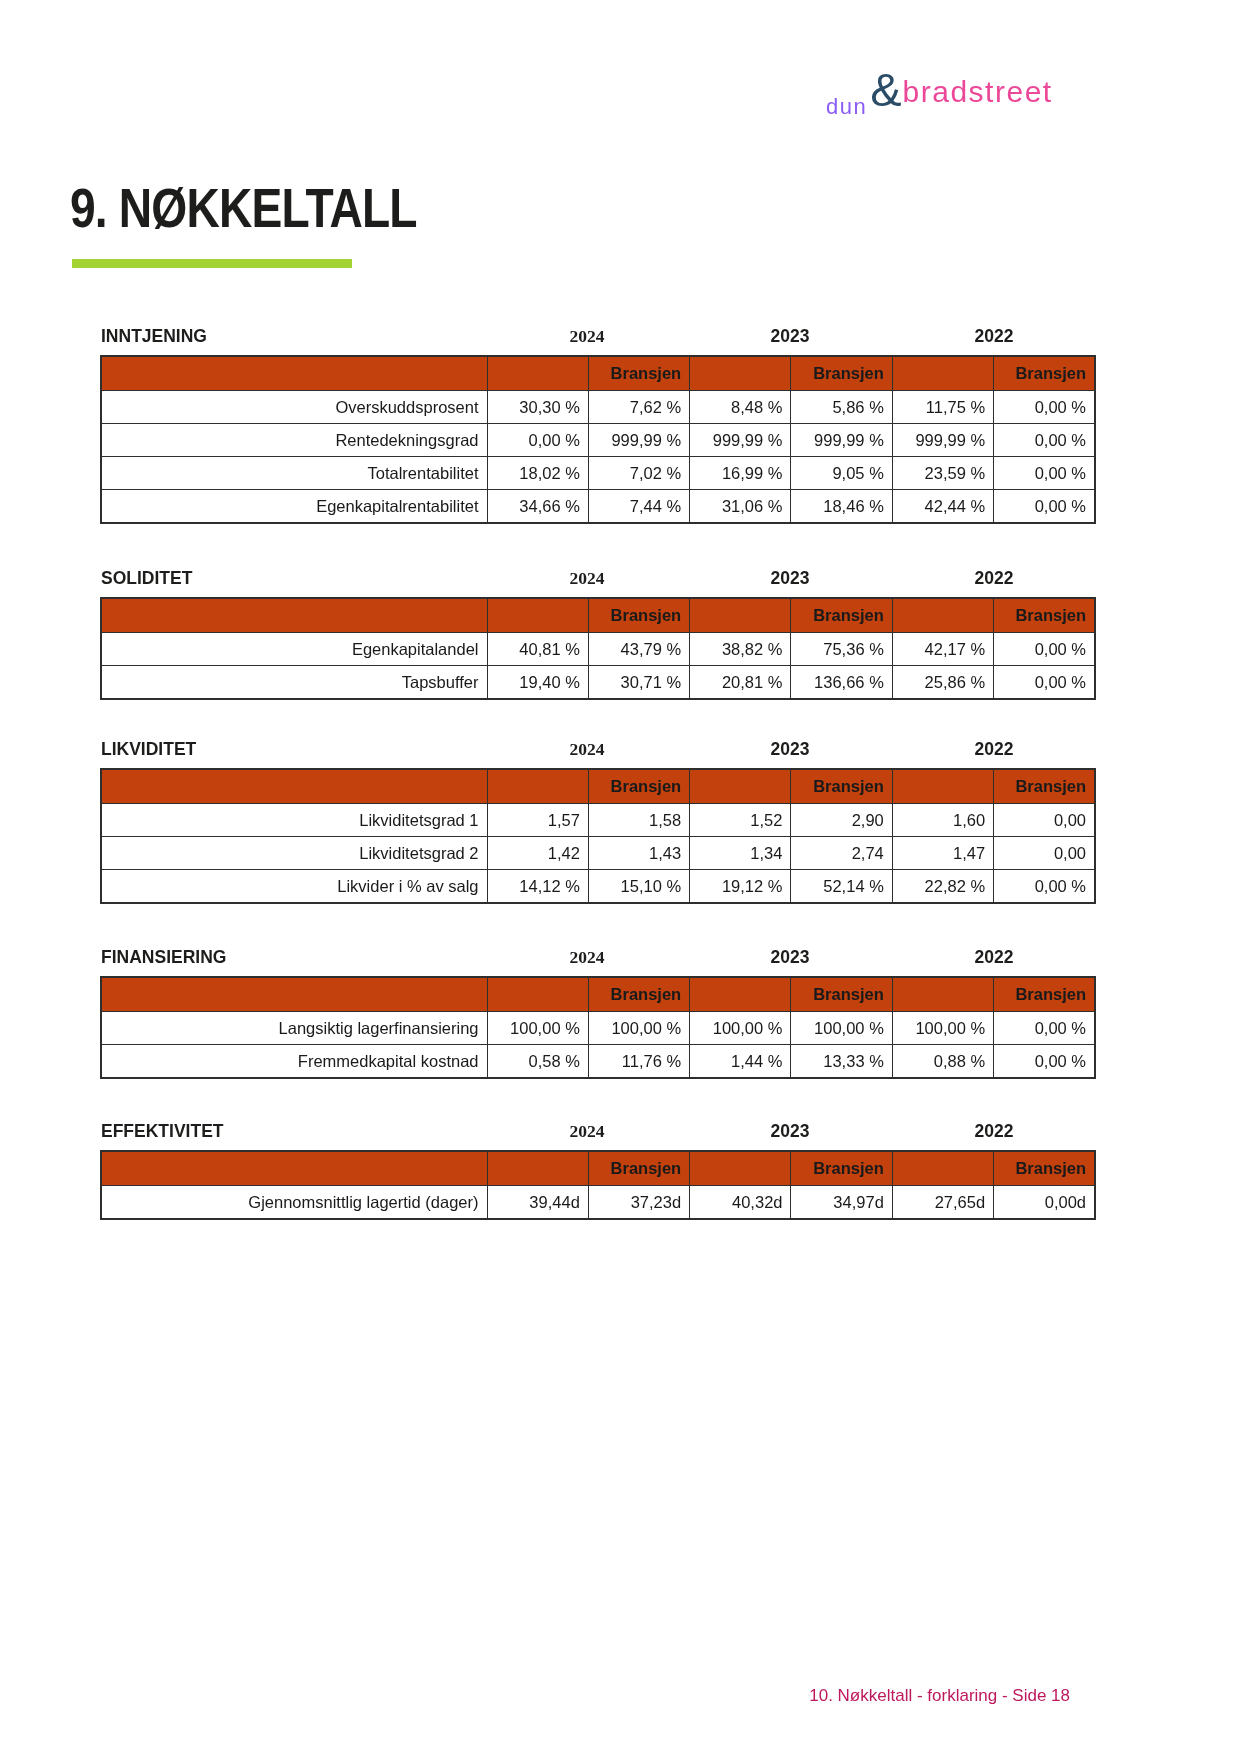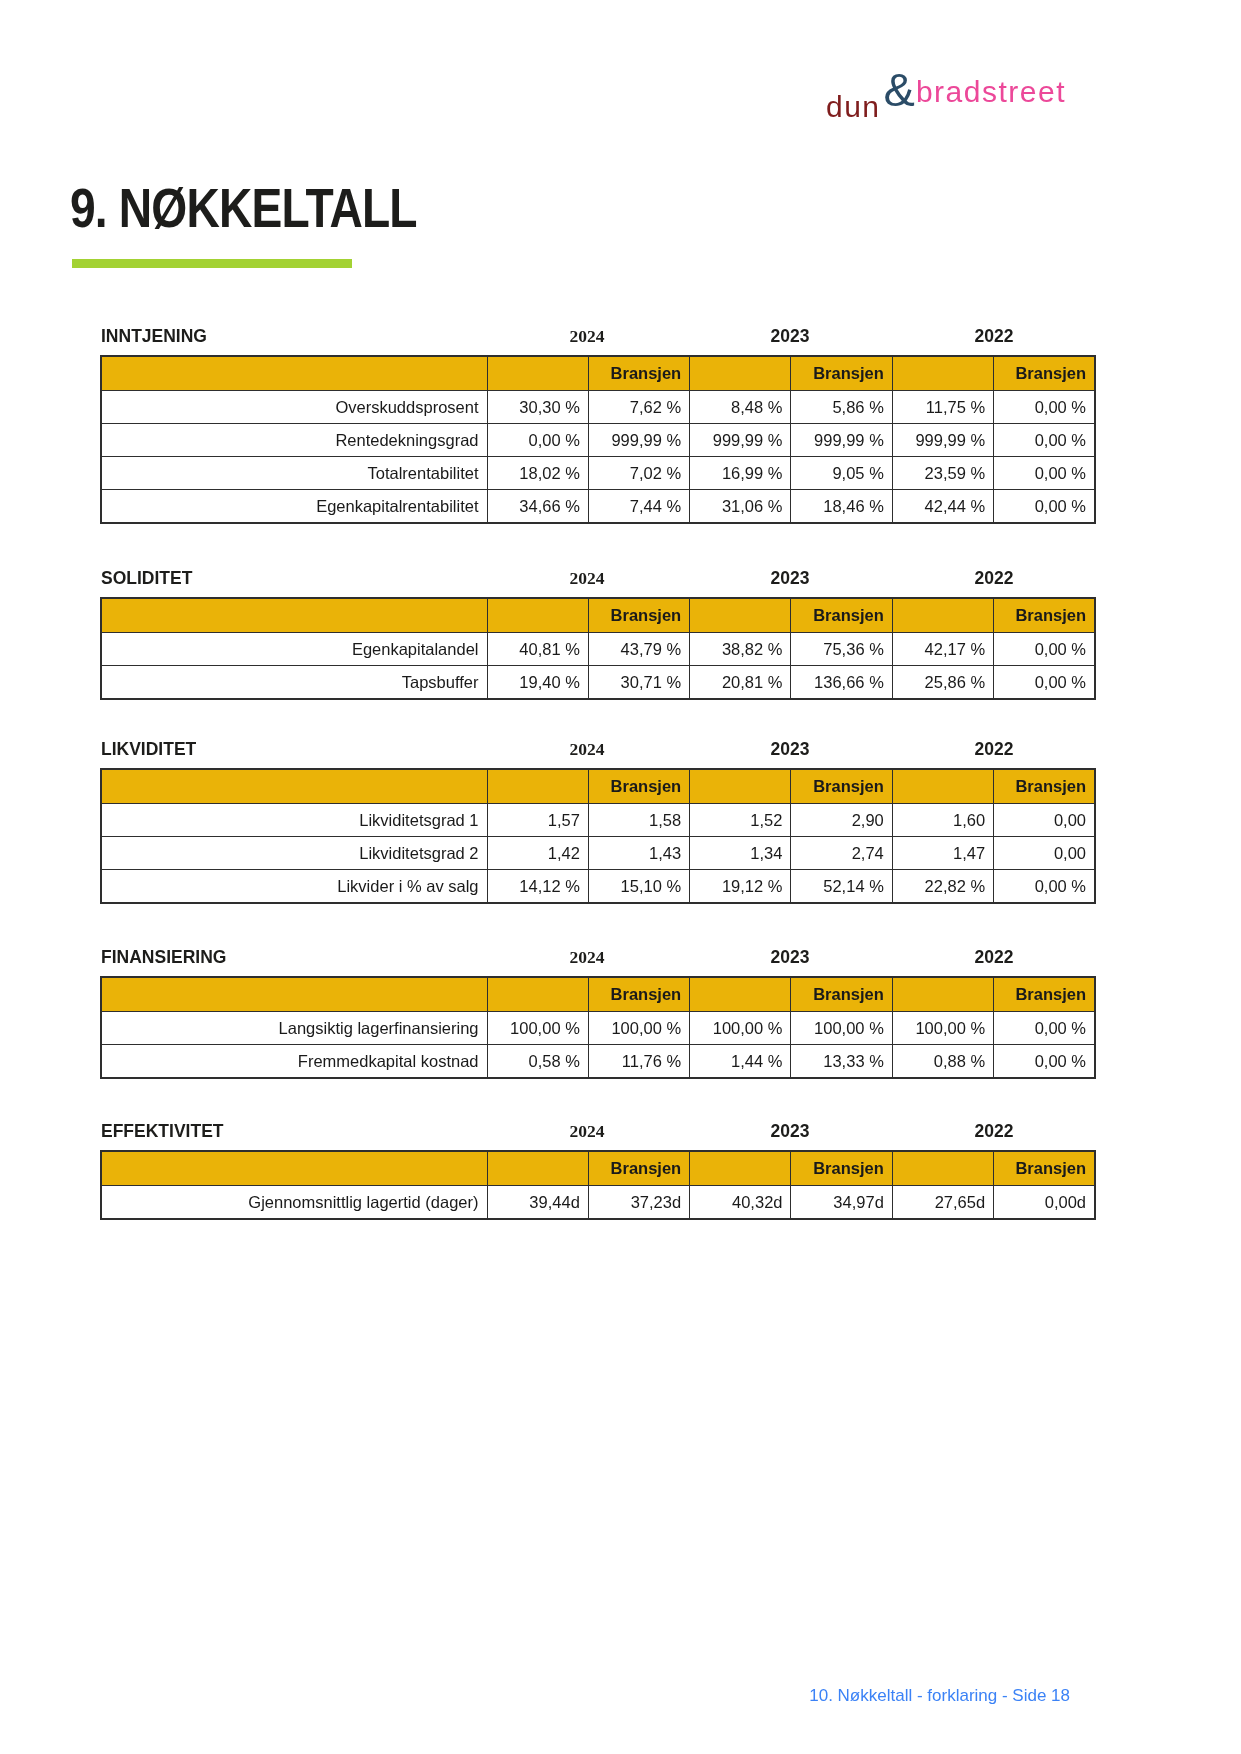--- a/index.html
+++ b/index.html
@@ -2,21 +2,21 @@
 <html><head>
 <meta charset="utf-8">
 <style>
   html,body{margin:0;padding:0;}
   body{
     width:1241px;height:1754px;background:#ffffff;position:relative;
     font-family:"Liberation Sans", sans-serif;color:#1a1a1a;overflow:hidden;
   }
   
   .logo{position:absolute;top:68px;left:826px;display:flex;align-items:center;height:48px;}
-  .logo .part1{font-size:30px;font-weight:300;color:#7f1d1d;letter-spacing:1.5px;margin-top:30px;}
+  .logo .part1{font-size:22px;font-weight:300;color:#8b5cf6;letter-spacing:1.5px;margin-top:30px;}
   .logo .amp{font-size:47px;font-weight:400;color:#2b4c67;line-height:1;margin:0 1px 0 3px;position:relative;top:-3px;}
   .logo .part2{font-size:30px;font-weight:300;color:#ec4899;letter-spacing:1.5px;}
   
   .page-title{
     position:absolute;left:70px;top:176px;margin:0;
     font-size:55px;font-weight:bold;color:#1d1d1b;letter-spacing:-1px;
     transform:scaleX(0.84);transform-origin:left center;white-space:nowrap;
   }
   .accent-bar{position:absolute;left:72px;top:259px;width:280px;height:9px;}
   
@@ -28,26 +28,26 @@
   .year.y1{left:588px;}
   .year.y2{left:792px;}
   table.kpi{
     border-collapse:collapse;width:996px;table-layout:fixed;
     font-size:16.5px;border:2px solid #2e2e2e;
   }
   table.kpi td{
     border:1px solid #2e2e2e;height:32px;padding:0 8px;
     overflow:hidden;white-space:nowrap;vertical-align:middle;
   }
-  table.kpi tr.subhead td{background:#eab308;font-weight:bold;height:33px;}
+  table.kpi tr.subhead td{background:#c2410c;font-weight:bold;height:33px;}
   td.label{text-align:right;padding-left:5px;}
   td.num{text-align:right;}
   td.bransjen{text-align:right;}
   
-  .footer-text{position:absolute;top:1686px;right:171px;font-size:17px;color:#3b82f6;text-align:center;}
+  .footer-text{position:absolute;top:1686px;right:171px;font-size:17px;color:#be185d;text-align:center;}
 </style>
 </head>
 <body>
 
 <div class="logo">
   <span class="part1">dun</span>
   <span class="amp">&amp;</span>
   <span class="part2">bradstreet</span>
 </div>
 

